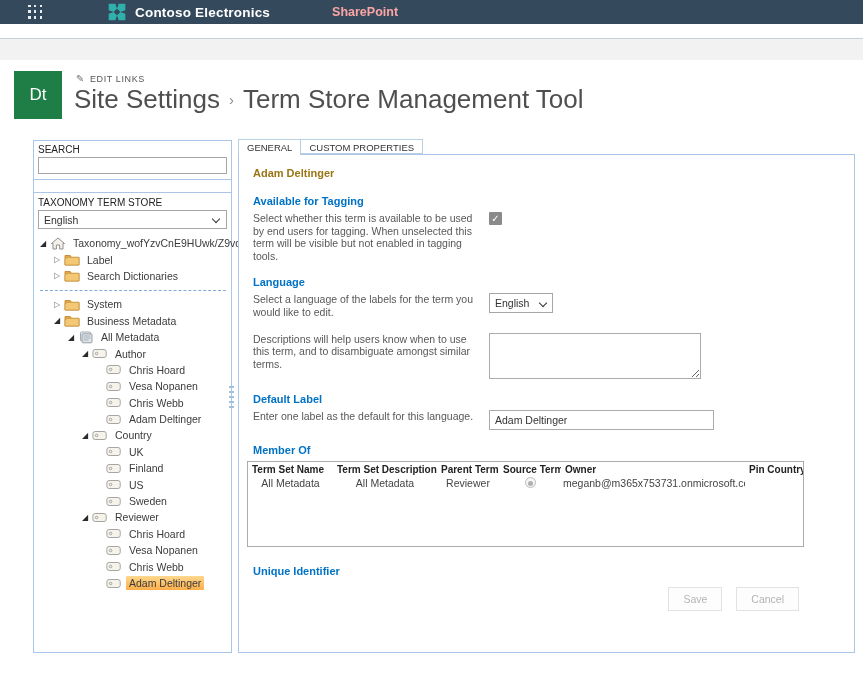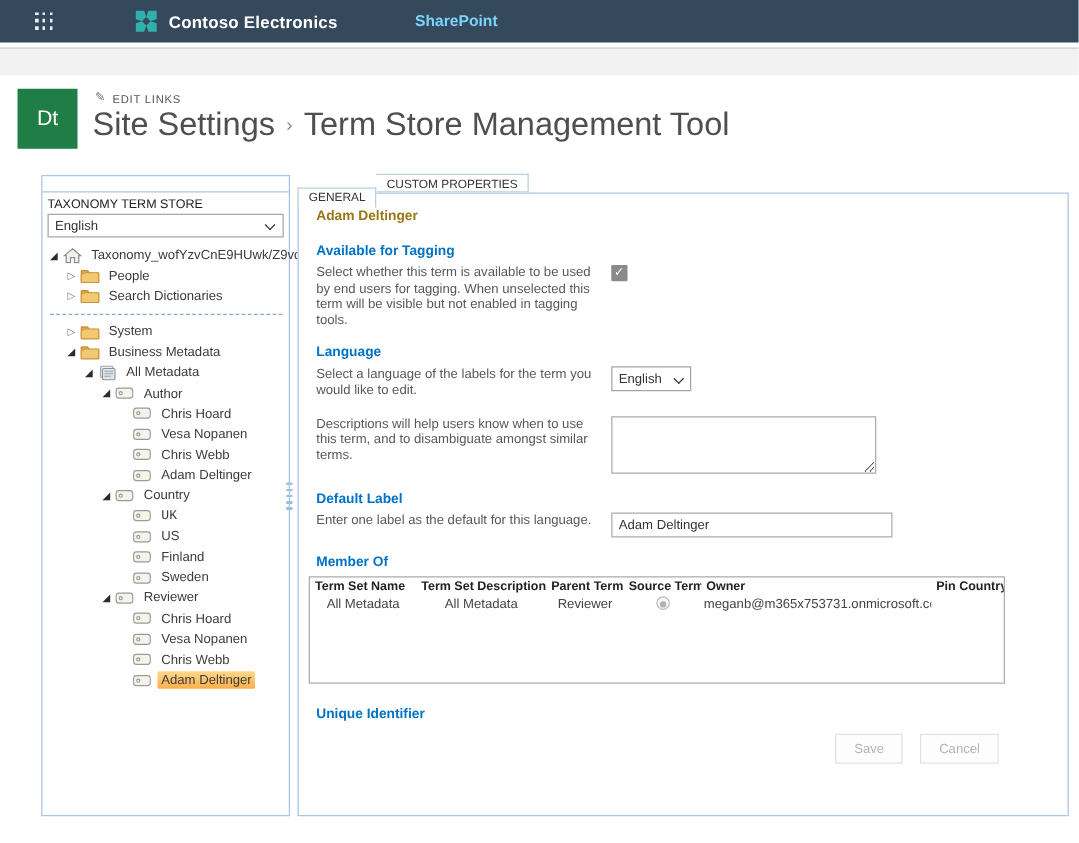--- a/index.html
+++ b/index.html
@@ -1,25 +1,25 @@
 <!DOCTYPE html>
 <html><head>
 <meta charset="utf-8">
 <style>
   * { margin:0; padding:0; box-sizing:border-box; }
   html,body { width:863px; height:674px; }
   body { position:relative; background:#ffffff; font-family:"Liberation Sans","DejaVu Sans",sans-serif; color:#333; overflow:hidden; }
 
   
-  .suite-bar { position:absolute; left:0; top:0; width:863px; height:34px; background:#35495c; display:flex; align-items:center; }
+  .suite-bar { position:absolute; left:0; top:0; width:863px; height:24px; background:#35495c; display:flex; align-items:center; }
   .waffle { margin-left:28px; width:15px; height:15px; display:grid; grid-template-columns:repeat(3,1fr); grid-template-rows:repeat(3,1fr); gap:2.5px; }
   .waffle span { width:2.5px; height:2.5px; background:#e8eef2; }
   .brand-logo { margin-left:64px; width:20px; height:20px; }
   .brand-name { margin-left:8px; color:#fff; font-weight:bold; font-size:13.5px; letter-spacing:.2px; }
-  .product-name { margin-left:62px; color:#7dd3fc; font-weight:bold; font-size:12.5px; }
+  .product-name { margin-left:62px; color:#fca5a5; font-weight:bold; font-size:12.5px; }
 
   .header-band { position:absolute; left:0; top:38px; width:863px; height:22px; background:#f2f2f2; border-top:1px solid #c6d0d6; }
 
   
   .site-tile { position:absolute; left:14px; top:71px; width:48px; height:48px; background:#1e7e45; color:#fff; font-size:17px; display:flex; align-items:center; justify-content:center; }
   .edit-links { position:absolute; left:76px; top:73px; font-size:9px; color:#555; letter-spacing:.6px; display:flex; align-items:center; gap:5px; }
   .pencil { font-size:10px; color:#777; }
   .page-title { position:absolute; left:74px; top:84px; font-size:26px; color:#4f4f4f; font-weight:300; white-space:nowrap; }
   .crumb-sep { font-size:15px; color:#8a8a8a; margin:0 9px; vertical-align:3px; }
 
@@ -43,21 +43,21 @@
   .tree-divider { height:12px; display:flex; align-items:center; }
   .tree-divider i { display:block; width:186px; margin-left:2px; border-top:1px dashed #83acd6; }
 
   
   .grip { position:absolute; left:229px; top:386px; width:5px; height:22px;
           background:repeating-linear-gradient(to bottom,#9fc0df 0 2px,transparent 2px 5px); }
 
   
   .tabs { position:absolute; left:238px; top:139px; display:flex; z-index:3; }
   .tab { height:16px; padding:2px 8px 0 8px; font-size:9.5px; color:#333; background:#fff; border:1px solid #b9cfe2; }
-  .tab.active { border-bottom:none; z-index:4;margin-top:11px; }
+  .tab.active { border-bottom:none; z-index:4; }
   .tab.inactive { height:15px; border-left:none; }
 
   
   .right-panel { position:absolute; left:238px; top:154px; width:617px; height:499px; border:1px solid #a9c6e8; background:#fff; padding:10px 0 0 14px; }
   .term-title { font-size:11px; font-weight:bold; color:#997516; margin:2px 0 16px 0; }
   .section { margin-bottom:14px; }
   .sec-heading { font-size:11px; font-weight:bold; color:#0072c6; margin-bottom:5px; }
   .sec-body { display:grid; grid-template-columns:222px 1fr; column-gap:14px; align-items:start; }
   .sec-desc { font-size:10.5px; color:#585858; line-height:12.6px; }
   .checkbox { width:13px; height:13px; background:#8a8a8a; border-radius:1px; color:#fff; font-size:10px; line-height:13px; text-align:center; }
@@ -111,20 +111,24 @@
 <div class="site-tile">Dt</div>
 <div class="edit-links">
   <span class="pencil">✎</span>
   <span>EDIT LINKS</span>
 </div>
 <div class="page-title">
   <span>Site Settings</span><span class="crumb-sep">›</span><span>Term Store Management Tool</span>
 </div>
 
 <div class="left-panel">
+  <div class="lp-search">
+    <div class="lp-caption">SEARCH</div>
+    <input type="text" value="" style="">
+  </div>
   <div class="lp-strip"></div>
   <div class="lp-tax">
     <div class="lp-caption">TAXONOMY TERM STORE</div>
     <div class="select-box">
       <span>English</span>
       <i class="chev"></i>
     </div>
   </div>
   <div class="lp-tree" id="tree">
       <div class="tree-row" style="padding-left: 0px;">
@@ -137,21 +141,21 @@
         <span class="node-label">Taxonomy_wofYzvCnE9HUwk/Z9vqHQQ==</span>
       </div>
       <div class="tree-row" style="padding-left: 14px;">
         <span class="expander exp-closed">▷</span>
         <span style="display:flex;">
           <svg class="node-icon" viewBox="0 0 16 13">
             <path d="M1 2.5 h5.2 l1.4 2 H15 v7.5 H1 Z" fill="#e9a93d" stroke="#b97f28" stroke-width=".8"></path>
             <path d="M1 5.6 L4 4.2 h11 v7.8 H1 Z" fill="#f3c874" stroke="#c8963a" stroke-width=".8"></path>
           </svg>
         </span>
-        <span class="node-label">People</span>
+        <span class="node-label">Label</span>
       </div>
       <div class="tree-row" style="padding-left: 14px;">
         <span class="expander exp-closed">▷</span>
         <span style="display:flex;">
           <svg class="node-icon" viewBox="0 0 16 13">
             <path d="M1 2.5 h5.2 l1.4 2 H15 v7.5 H1 Z" fill="#e9a93d" stroke="#b97f28" stroke-width=".8"></path>
             <path d="M1 5.6 L4 4.2 h11 v7.8 H1 Z" fill="#f3c874" stroke="#c8963a" stroke-width=".8"></path>
           </svg>
         </span>
         <span class="node-label">Search Dictionaries</span>
@@ -243,49 +247,49 @@
       <div class="tree-row" style="padding-left: 42px;">
         <span class="expander exp-open">◢</span>
         <span style="display:flex;">
           <svg class="node-icon" viewBox="0 0 18 12">
             <rect x="1" y="1.5" width="15" height="9" rx="2.5" fill="#f6f3ea" stroke="#9a9a9a" stroke-width="1"></rect>
             <circle cx="5.2" cy="6" r="1.4" fill="none" stroke="#9a9a9a" stroke-width="1"></circle>
           </svg>
         </span>
         <span class="node-label">Country</span>
       </div>
-      <div class="tree-row" style="padding-left: 56px; font-family: Liberation Mono, monospace;">
+      <div class="tree-row" style="padding-left: 56px;">
         <span class="expander"></span>
         <span style="display:flex;">
           <svg class="node-icon" viewBox="0 0 18 12">
             <rect x="1" y="1.5" width="15" height="9" rx="2.5" fill="#f6f3ea" stroke="#9a9a9a" stroke-width="1"></rect>
             <circle cx="5.2" cy="6" r="1.4" fill="none" stroke="#9a9a9a" stroke-width="1"></circle>
           </svg>
         </span>
         <span class="node-label">UK</span>
       </div>
       <div class="tree-row" style="padding-left: 56px;">
         <span class="expander"></span>
         <span style="display:flex;">
           <svg class="node-icon" viewBox="0 0 18 12">
             <rect x="1" y="1.5" width="15" height="9" rx="2.5" fill="#f6f3ea" stroke="#9a9a9a" stroke-width="1"></rect>
             <circle cx="5.2" cy="6" r="1.4" fill="none" stroke="#9a9a9a" stroke-width="1"></circle>
           </svg>
         </span>
+        <span class="node-label">Finland</span>
+      </div>
+      <div class="tree-row" style="padding-left: 56px;">
+        <span class="expander"></span>
+        <span style="display:flex;">
+          <svg class="node-icon" viewBox="0 0 18 12">
+            <rect x="1" y="1.5" width="15" height="9" rx="2.5" fill="#f6f3ea" stroke="#9a9a9a" stroke-width="1"></rect>
+            <circle cx="5.2" cy="6" r="1.4" fill="none" stroke="#9a9a9a" stroke-width="1"></circle>
+          </svg>
+        </span>
         <span class="node-label">US</span>
-      </div>
-      <div class="tree-row" style="padding-left: 56px;">
-        <span class="expander"></span>
-        <span style="display:flex;">
-          <svg class="node-icon" viewBox="0 0 18 12">
-            <rect x="1" y="1.5" width="15" height="9" rx="2.5" fill="#f6f3ea" stroke="#9a9a9a" stroke-width="1"></rect>
-            <circle cx="5.2" cy="6" r="1.4" fill="none" stroke="#9a9a9a" stroke-width="1"></circle>
-          </svg>
-        </span>
-        <span class="node-label">Finland</span>
       </div>
       <div class="tree-row" style="padding-left: 56px;">
         <span class="expander"></span>
         <span style="display:flex;">
           <svg class="node-icon" viewBox="0 0 18 12">
             <rect x="1" y="1.5" width="15" height="9" rx="2.5" fill="#f6f3ea" stroke="#9a9a9a" stroke-width="1"></rect>
             <circle cx="5.2" cy="6" r="1.4" fill="none" stroke="#9a9a9a" stroke-width="1"></circle>
           </svg>
         </span>
         <span class="node-label">Sweden</span>

